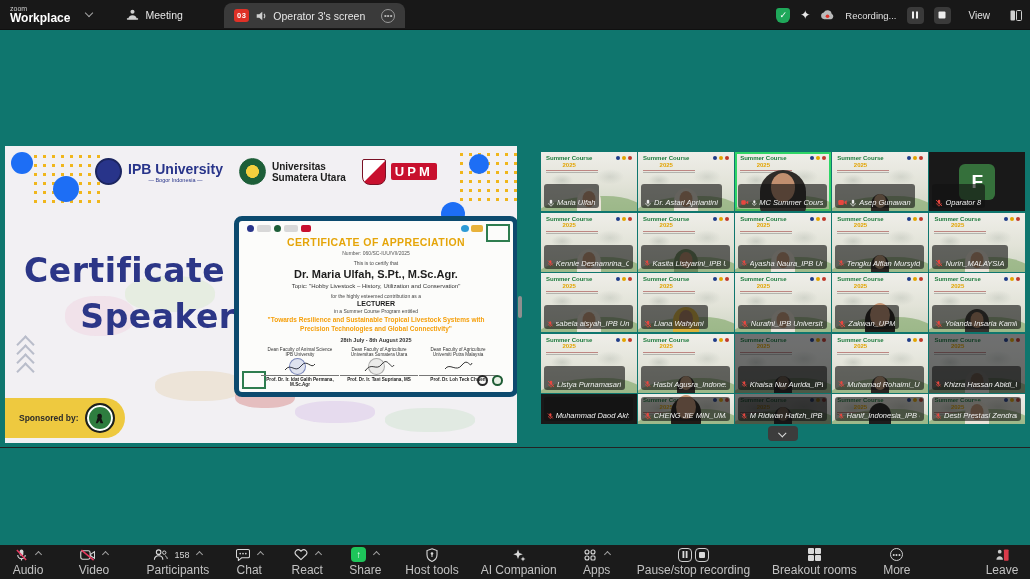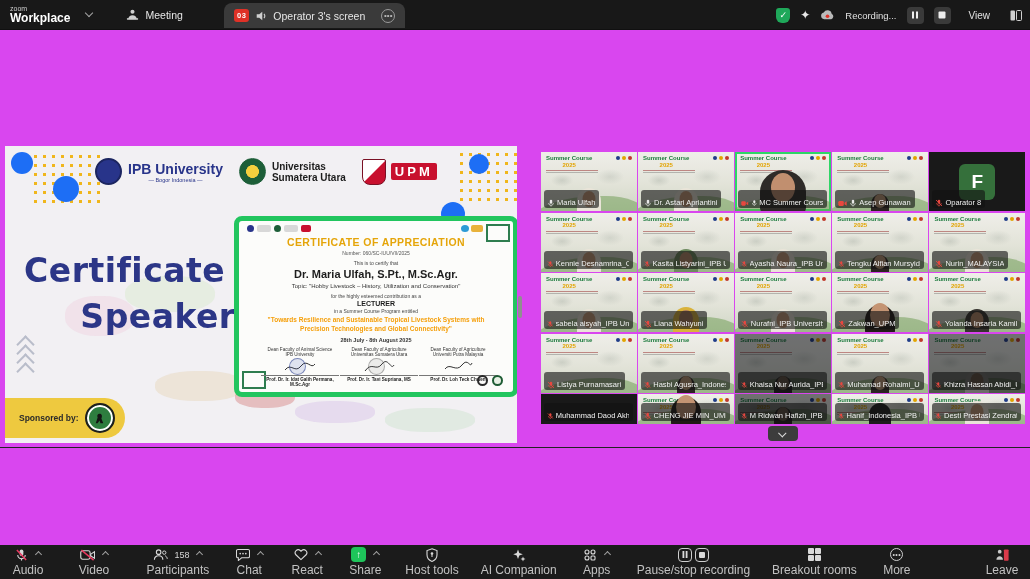--- a/index.html
+++ b/index.html
@@ -1,18 +1,18 @@
 <!DOCTYPE html>
 <html><head>
 <meta charset="utf-8">
 <style>
   * { margin:0; padding:0; box-sizing:border-box; }
   html,body { width:1030px; height:579px; overflow:hidden; background:#2b2b2b;
               font-family:"Liberation Sans", sans-serif; }
-  #app { position:relative; width:1030px; height:579px; background:#d946ef; }
+  #app { position:relative; width:1030px; height:579px; background:#0f766e; }
 
   
   .titlebar { position:absolute; top:0; left:0; width:100%; height:30px; background:#181818;
               display:flex; align-items:center; color:#ddd; border-bottom:1px solid #101010; }
   .zoom-logo { display:flex; flex-direction:column; line-height:1; margin-left:10px; }
   .zoom-logo .z1 { font-size:7px; color:#cfcfcf; }
   .zoom-logo .z2 { font-size:12px; font-weight:bold; color:#fff; }
   .caret-down { width:6px; height:6px; border-left:1.5px solid #a5a5a5; border-bottom:1.5px solid #a5a5a5;
                 transform:rotate(-45deg); display:inline-block; margin:0 0 3px 16px; }
   .tab { display:flex; align-items:center; gap:6px; font-size:10.5px; color:#e6e6e6; }
@@ -57,21 +57,21 @@
            letter-spacing:3px; border-radius:2px; }
   .map { position:absolute; border-radius:45%; opacity:.5; }
   .slide-title { position:absolute; left:8px; top:102px; width:290px; text-align:center;
                  font-family:"DejaVu Sans", sans-serif; font-weight:800; color:#2c3687;
                  font-size:33px; line-height:46px; letter-spacing:.5px; }
   .chevs { position:absolute; display:flex; flex-direction:column; }
   .chevs span { width:13px; height:13px; border-top:2.5px solid #b9bdca; border-right:2.5px solid #b9bdca;
                 transform:rotate(-45deg); margin-bottom:-4px; }
   .chevs-l { left:14px; top:192px; } .chevs-r { right:16px; top:74px; }
   .cert { position:absolute; left:229px; top:70px; width:284px; height:181px; background:#fcfcfa;
-          border:5px solid #22c55e; border-radius:8px; text-align:center; padding-top:3px; }
+          border:5px solid #0c4a6e; border-radius:8px; text-align:center; padding-top:3px; }
   .cert-logos { position:absolute; top:4px; left:8px; display:flex; gap:3px; align-items:center; }
   .chip { height:7px; border-radius:2px; }
   .cert-logos-r { position:absolute; top:4px; right:30px; display:flex; gap:2px; }
   .orn { position:absolute; }
   .orn-tr { top:3px; right:3px; width:24px; height:18px; border-top:2px solid #2e7d4f; border-right:2px solid #2e7d4f;
             box-shadow:inset 3px -3px 0 -1px #2e7d4f; }
   .orn-bl { bottom:3px; left:3px; width:24px; height:18px; border-bottom:2px solid #2e7d4f; border-left:2px solid #2e7d4f;
             box-shadow:inset -3px 3px 0 -1px #2e7d4f; }
   .cert-h { margin-top:12px; font-size:10.5px; font-weight:bold; color:#e5a50a; letter-spacing:.4px; }
   .cert-num { font-size:5px; color:#555; margin-top:2px; }
@@ -122,22 +122,22 @@
   .vbg-logos i { width:4px; height:4px; border-radius:50%; display:block; }
   .vbg-blob { position:absolute; bottom:-9px; left:-8px; right:-8px; height:24px;
               background:rgba(106,153,78,.5); border-radius:60% 35% 0 0 / 100% 70% 0 0; }
   .person { position:absolute; left:50%; bottom:-3px; transform:translateX(-50%); width:40px; height:34px; }
   .hood { position:absolute; left:50%; bottom:0; transform:translateX(-50%); border-radius:50% 50% 14% 14%; }
   .face { position:absolute; left:50%; transform:translateX(-50%); border-radius:50%; }
   .avatarF { position:absolute; left:50%; top:50%; transform:translate(-50%,-50%); width:36px; height:36px;
              background:#35703b; border-radius:6px; display:flex; align-items:center; justify-content:center;
              color:#fff; font-size:19px; font-weight:bold; }
   .nlabel { position:absolute; left:3px; bottom:3px; max-width:calc(100% - 7px); display:flex;
-            align-items:flex-end; gap:2px; background:rgba(18,18,18,.62); border-radius:3px;
-            padding:8px 4px 1px 3px; }
+            align-items:center; gap:2px; background:rgba(18,18,18,.62); border-radius:3px;
+            padding:14px 4px 1px 3px;font-style:italic; }
   .nlabel span { font-size:7.5px; color:#f0f0f0; white-space:nowrap; overflow:hidden; }
   .grid-more { position:absolute; left:768px; top:426px; width:30px; height:15px; background:#3c3c3c;
                border:none; border-radius:4px; display:flex; align-items:center; justify-content:center; }
   .grid-more i { width:6px; height:6px; border-left:1.5px solid #ddd; border-bottom:1.5px solid #ddd;
                  transform:rotate(-45deg) translateY(-1px); }
 
   
   .toolbar { position:absolute; left:0; bottom:0; width:100%; height:34px; background:#1b1b1b;
              display:flex; align-items:center; padding:0 10px; }
   .tbtn { display:flex; flex-direction:column; align-items:center; justify-content:center; gap:1px;

